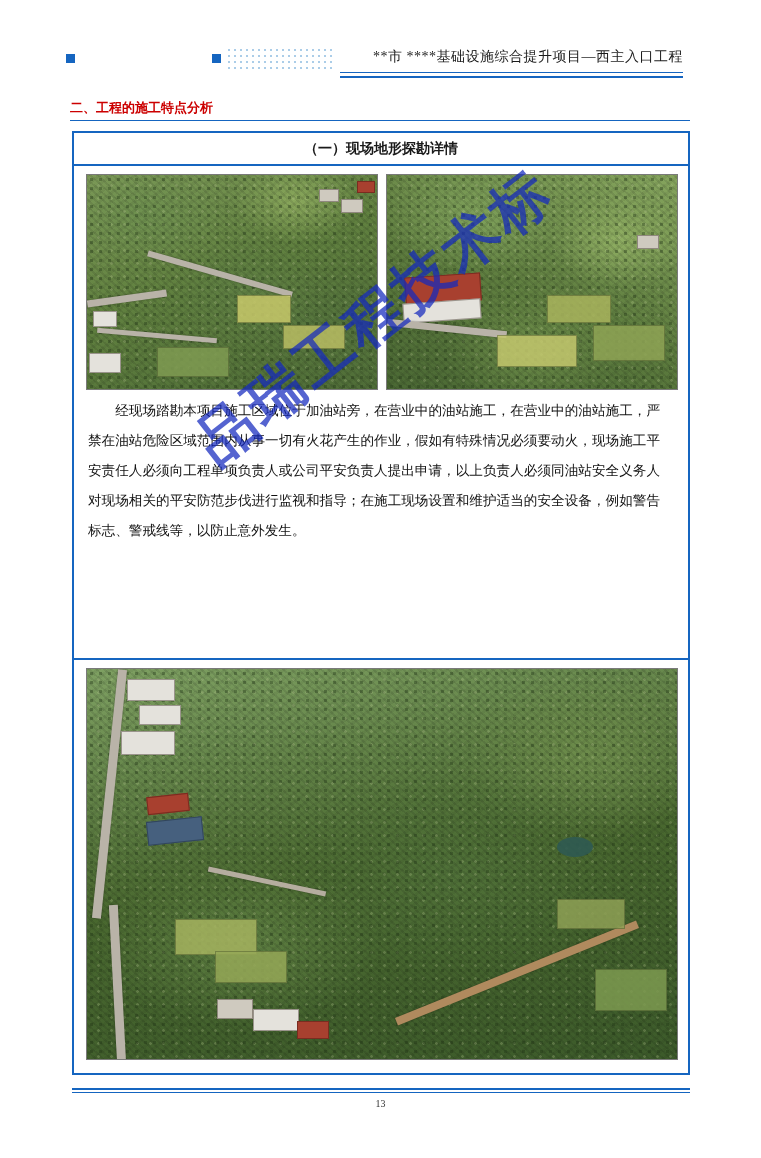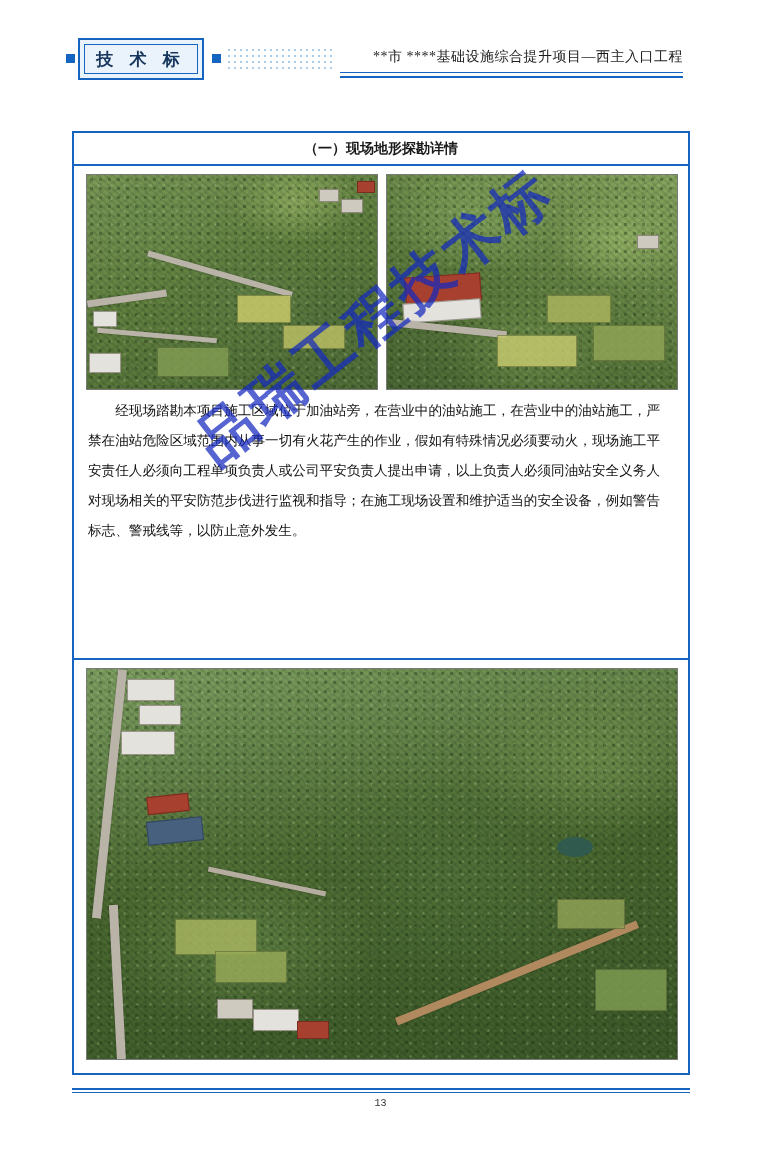--- a/index.html
+++ b/index.html
@@ -287,40 +287,41 @@
   .footer-rule.f1 { top: 1088px; height: 2px; }
   .footer-rule.f2 { top: 1092px; height: 1px; }
   .page-number {
     position: absolute;
     left: 0;
     top: 1098px;
     width: 761px;
     text-align: center;
     font-size: 10px;
     color: #333;
-    font-family: Liberation Mono, monospace;
+    font-family: Liberation Serif, serif;
   }
 </style>
 </head>
 <body>
 
 <div id="page">
 
   <div class="header">
     <div class="hdr-sq a"></div>
-    <div class="hdr-badge">
-      <div class="hdr-badge-inner">技 术 标</div>
-    </div>
     <div class="hdr-sq b"></div>
     <div class="hdr-dots"></div>
     <div class="hdr-title">**市 ****基础设施综合提升项目—西主入口工程</div>
     <div class="hdr-rule r1"></div>
     <div class="hdr-rule r2"></div>
   </div>
 
+  <div class="section-heading">
+    <span>二、工程的施工特点分析</span>
+    <div class="line"></div>
+  </div>
 
   <div class="main-box">
 
     <div class="box-title">（一）现场地形探勘详情</div>
 
     <div class="photo-row">
 
       <div class="photo left">
         <div class="aer aer-base-a"></div>
         <div class="aer aer-texture"></div>

